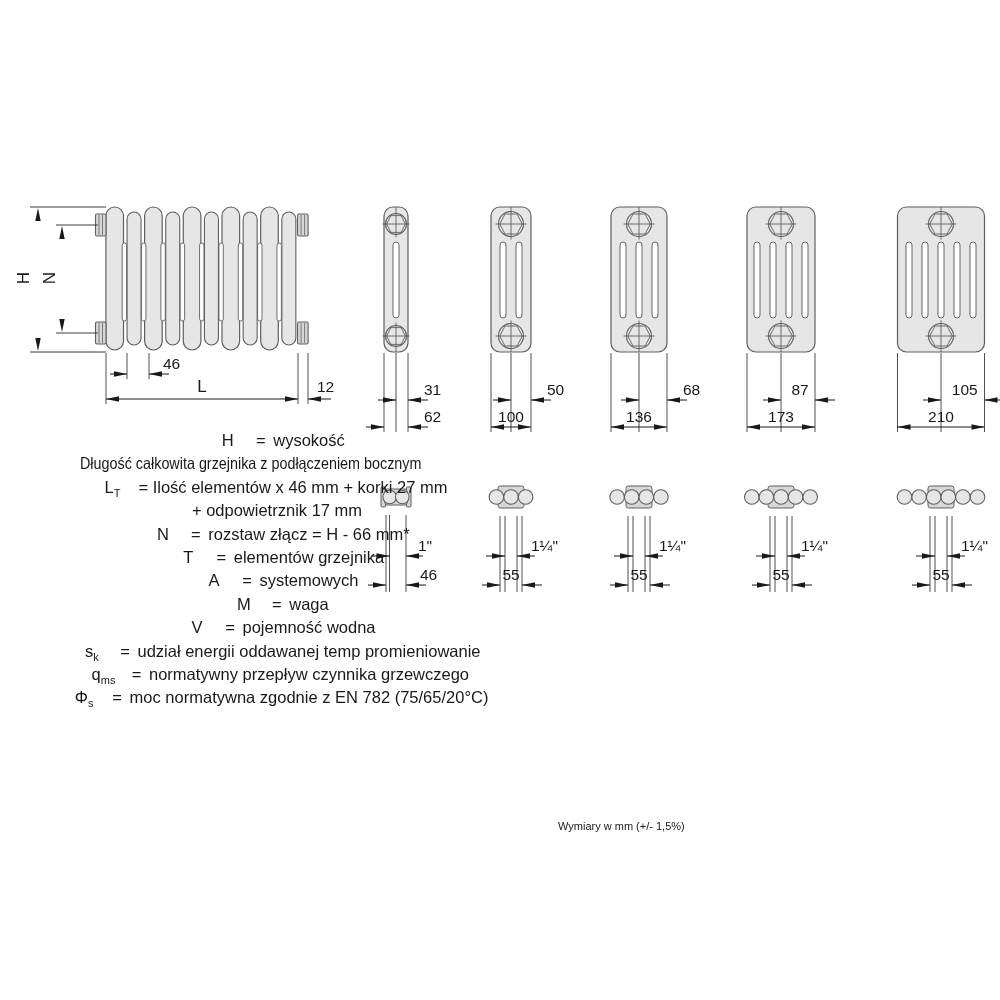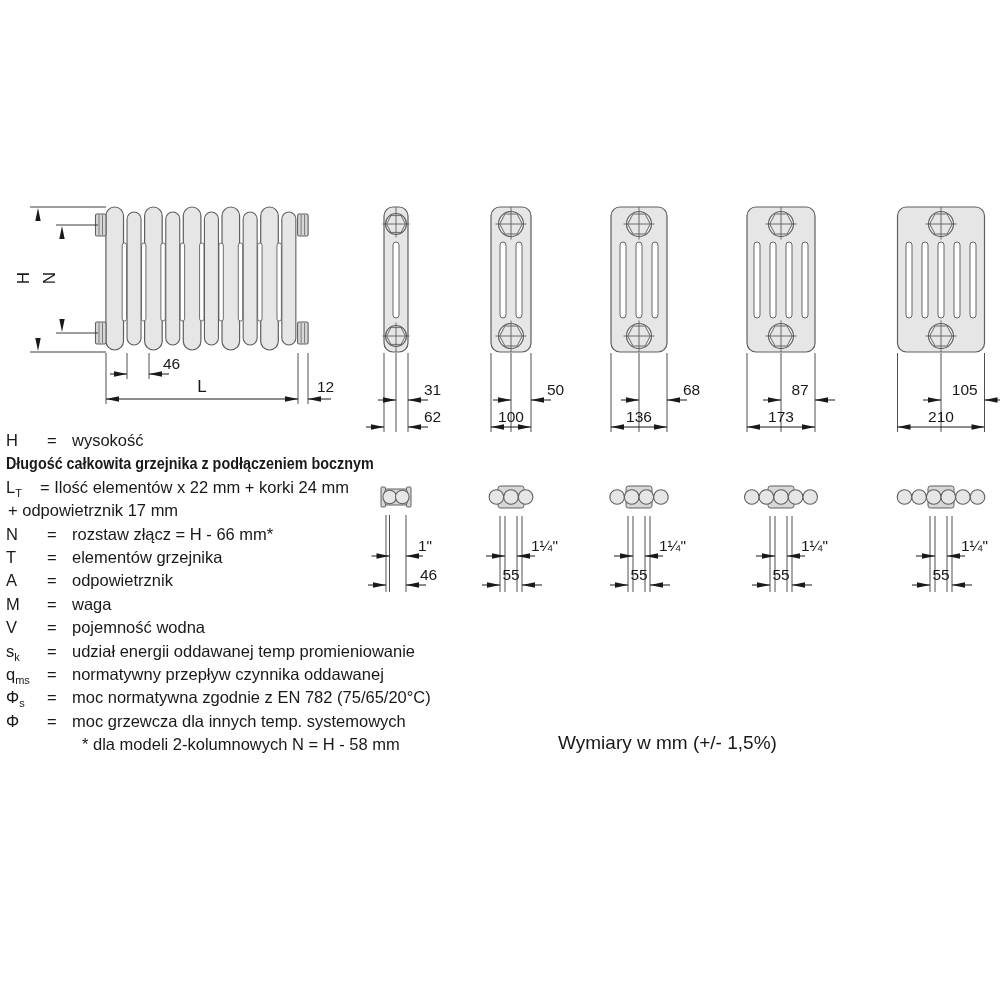--- a/index.html
+++ b/index.html
@@ -1,26 +1,26 @@
 <!DOCTYPE html>
 <html><head>
 <meta charset="utf-8">
 <title>Radiator dimension diagram</title>
 <style>
   html,body{margin:0;padding:0;background:#fff;}
   body{width:1000px;height:1000px;position:relative;font-family:"Liberation Sans",sans-serif;color:#191919;overflow:hidden;}
   #drawing{position:absolute;left:0;top:0;}
   #legend{position:absolute;left:6px;top:429px;width:540px;font-size:16.5px;line-height:23.4px;white-space:nowrap;}
-  .lrow{height:23.4px;}
+  .lrow{height:23.4px;text-align:center;}
   .lsym{display:inline-block;width:41px;}
   .leq{display:inline-block;width:25px;}
   .linline{margin-right:18px;}
   sub{font-size:11px;line-height:0;}
   .cond{display:inline-block;transform:scaleX(0.87);transform-origin:left center;}
-  #note{position:absolute;left:558px;top:732px;font-size:19px;}
+  #note{position:absolute;left:558px;top:820px;font-size:11px;}
   text{font-family:"Liberation Sans",sans-serif;}
 </style>
 </head>
 <body>
 
 <svg id="drawing" width="1000" height="1000" viewBox="0 0 1000 1000">
     <g>
       <rect x="127.05000000000001" y="212" width="14" height="133" rx="7" ry="7" fill="#e6e6e6" stroke="#5f5f5f" stroke-width="1.1"></rect>
       <rect x="165.75" y="212" width="14" height="133" rx="7" ry="7" fill="#e6e6e6" stroke="#5f5f5f" stroke-width="1.1"></rect>
       <rect x="204.45" y="212" width="14" height="133" rx="7" ry="7" fill="#e6e6e6" stroke="#5f5f5f" stroke-width="1.1"></rect>
@@ -318,28 +318,26 @@
       <line x1="912" y1="585" x2="930" y2="585" stroke="#191919" stroke-width="1"></line>
       <polygon points="930,585 917,582.3 917,587.7" fill="#191919"></polygon>
       <line x1="952" y1="585" x2="972" y2="585" stroke="#191919" stroke-width="1"></line>
       <polygon points="952,585 965,582.3 965,587.7" fill="#191919"></polygon>
       <text x="941" y="580" fill="#191919" font-size="15.5" text-anchor="middle">55</text>
     </g>
   </svg>
 
 <div id="legend">
     <div class="lrow"><span class="lsym">H</span><span class="leq">=</span><span class="ldef">wysokość</span></div>
-    <div class="lrow" style="padding-left: 0px; font-weight: bold;"><span class="ldef cond">Długość całkowita grzejnika z podłączeniem bocznym</span></div>
-    <div class="lrow"><span class="linline">L<sub>T</sub></span><span class="ldef">= Ilość elementów x 22 mm + korki 24 mm</span></div>
+    <div class="lrow" style="padding-left: 0px;"><span class="ldef cond">Długość całkowita grzejnika z podłączeniem bocznym</span></div>
+    <div class="lrow"><span class="linline">L<sub>T</sub></span><span class="ldef">= Ilość elementów x 46 mm + korki 27 mm</span></div>
     <div class="lrow" style="padding-left: 2px;"><span class="ldef">+ odpowietrznik 17 mm</span></div>
     <div class="lrow"><span class="lsym">N</span><span class="leq">=</span><span class="ldef">rozstaw złącz = H - 66 mm*</span></div>
     <div class="lrow"><span class="lsym">T</span><span class="leq">=</span><span class="ldef">elementów grzejnika</span></div>
-    <div class="lrow"><span class="lsym">A</span><span class="leq">=</span><span class="ldef">odpowietrznik</span></div>
+    <div class="lrow"><span class="lsym">A</span><span class="leq">=</span><span class="ldef">systemowych</span></div>
     <div class="lrow"><span class="lsym">M</span><span class="leq">=</span><span class="ldef">waga</span></div>
     <div class="lrow"><span class="lsym">V</span><span class="leq">=</span><span class="ldef">pojemność wodna</span></div>
     <div class="lrow"><span class="lsym">s<sub>k</sub></span><span class="leq">=</span><span class="ldef">udział energii oddawanej temp promieniowanie</span></div>
-    <div class="lrow"><span class="lsym">q<sub>ms</sub></span><span class="leq">=</span><span class="ldef">normatywny przepływ czynnika oddawanej</span></div>
+    <div class="lrow"><span class="lsym">q<sub>ms</sub></span><span class="leq">=</span><span class="ldef">normatywny przepływ czynnika grzewczego</span></div>
     <div class="lrow"><span class="lsym">Φ<sub>s</sub></span><span class="leq">=</span><span class="ldef">moc normatywna zgodnie z EN 782 (75/65/20°C)</span></div>
-    <div class="lrow"><span class="lsym">Φ</span><span class="leq">=</span><span class="ldef">moc grzewcza dla innych temp. systemowych</span></div>
-    <div class="lrow" style="padding-left: 76px;"><span class="ldef">* dla modeli 2-kolumnowych N = H - 58 mm</span></div>
   </div>
 
 <div id="note">Wymiary w mm (+/- 1,5%)</div>
 
 </body></html>

